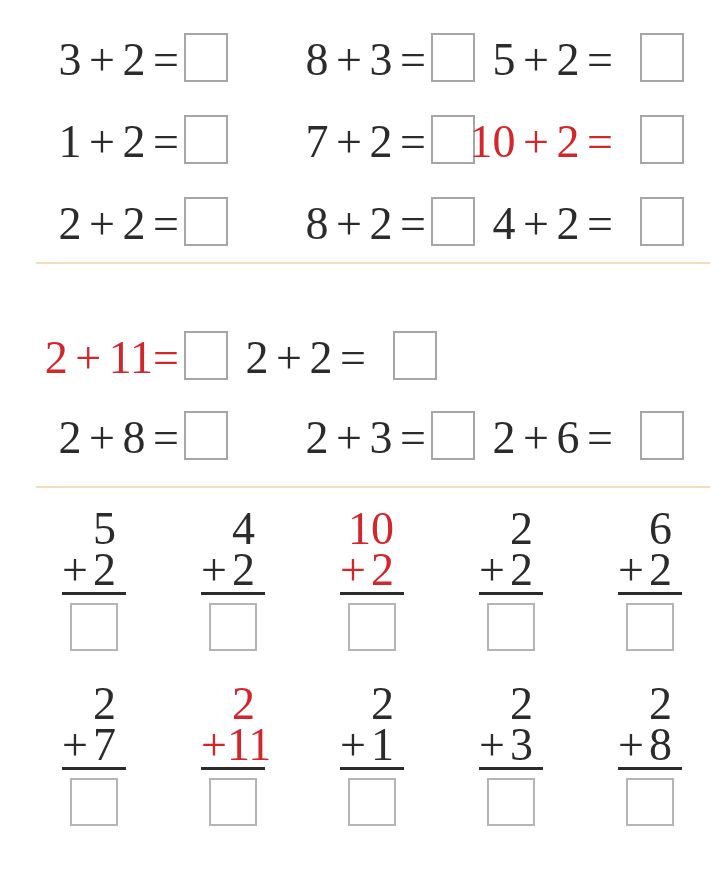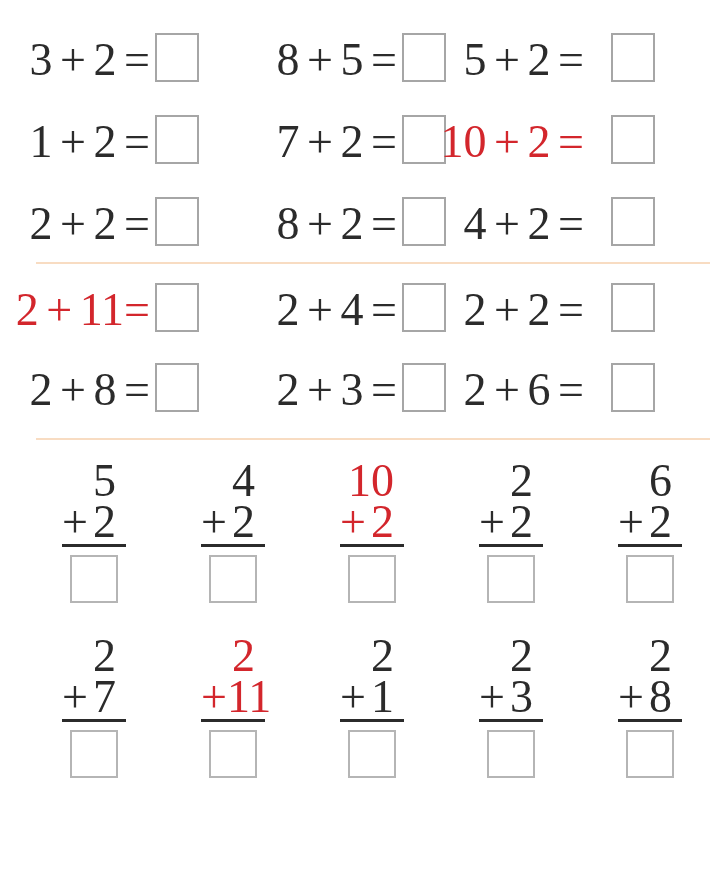--- a/index.html
+++ b/index.html
@@ -14,26 +14,26 @@
   body{
     width:725px;height:886px;background:var(--paper);
     font-family:"Liberation Serif","DejaVu Serif",serif;
     color:var(--ink);overflow:hidden;
   }
   .sheet{position:relative;width:725px;height:886px;}
 
   
   .h-section{display:flex;flex-direction:column;}
   .h-section.sec1{padding-top:16px;}
-  .h-section.sec2{padding-top:3px;}
+  .h-section.sec2{padding-top:3px;margin-top:48px;}
   .h-row{display:flex;}
   .sec1 .h-row{height:82px;}
   .sec2 .h-row{height:80px;}
   .cell{display:flex;align-items:center;justify-content:flex-end;gap:5px;}
-  .cell.c1{width:199px;}
+  .cell.c1{width:228px;}
   .cell.c2{width:247px;}
   .cell.c3{width:209px;gap:27px;}
   .h-eq{
     font-size:46px;line-height:1.1;white-space:pre;
     word-spacing:-4px;transform:translateY(3px);color:var(--ink);
   }
   .h-eq.red{color:var(--red);}
   .h-box{
     width:40px;height:45px;border:2px solid var(--hbox-border);
     background:var(--paper);flex:0 0 auto;
@@ -72,21 +72,21 @@
 
 <div class="sheet">
   <div class="h-section sec1">
       <div class="h-row">
   <div class="cell c1">
     <span class="h-eq">3 + 2 =</span>
     <span class="h-box"></span>
   </div>
 
   <div class="cell c2">
-    <span class="h-eq">8 + 5 =</span>
+    <span class="h-eq">8 + 3 =</span>
     <span class="h-box"></span>
   </div>
 
   <div class="cell c3">
     <span class="h-eq">5 + 2 =</span>
     <span class="h-box"></span>
   </div>
 </div>
       <div class="h-row">
   <div class="cell c1">
@@ -122,24 +122,20 @@
 </div>
     </div>
   <div class="divider d1"></div>
   <div class="h-section sec2">
       <div class="h-row">
   <div class="cell c1">
     <span class="h-eq red">2 + 11=</span>
     <span class="h-box"></span>
   </div>
 
-  <div class="cell c2">
-    <span class="h-eq">2 + 4 =</span>
-    <span class="h-box"></span>
-  </div>
 
   <div class="cell c3">
     <span class="h-eq">2 + 2 =</span>
     <span class="h-box"></span>
   </div>
 </div>
       <div class="h-row">
   <div class="cell c1">
     <span class="h-eq">2 + 8 =</span>
     <span class="h-box"></span>

